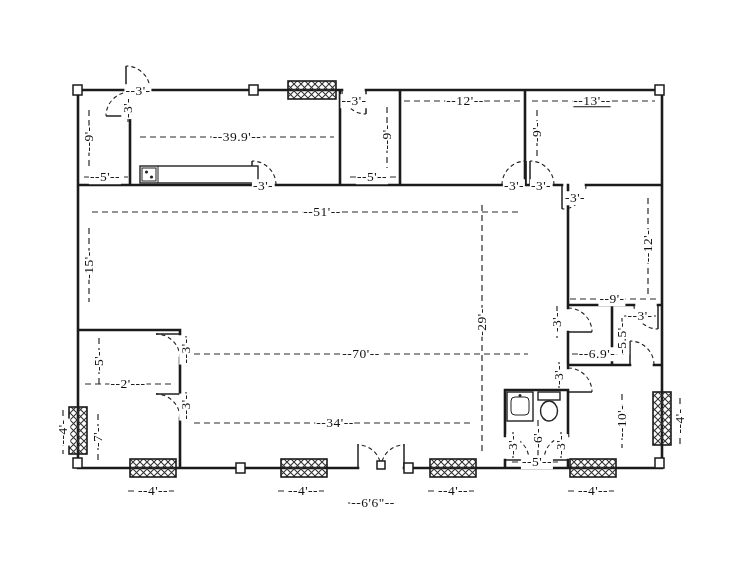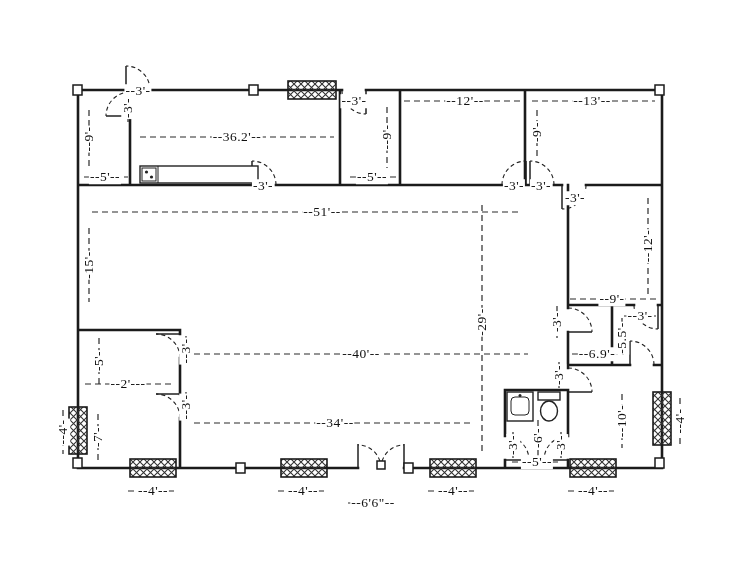--- a/index.html
+++ b/index.html
@@ -129,41 +129,41 @@
         <ellipse cx="549" cy="411" rx="8.5" ry="10" fill="#ffffff" stroke="#222222" stroke-width="1.4"></ellipse>
       </g>
     </g>
   </svg>
 
   <div class="labels-layer">
       <span class="dim-label" style="left: 138px; top: 91px;">--3'-</span>
       <span class="dim-label rot" style="left: 128px; top: 108px;">-3'-</span>
       <span class="dim-label rot" style="left: 89px; top: 139px;">--9'-</span>
       <span class="dim-label" style="left: 105px; top: 177px;">--5'--</span>
-      <span class="dim-label" style="left: 237px; top: 137px;">--36.2'--</span>
+      <span class="dim-label" style="left: 237px; top: 137px;">--39.9'--</span>
       <span class="dim-label" style="left: 263px; top: 186px;">-3'-</span>
       <span class="dim-label" style="left: 354px; top: 101px;">--3'-</span>
       <span class="dim-label rot" style="left: 387px; top: 137px;">--9'-</span>
       <span class="dim-label" style="left: 372px; top: 177px;">--5'--</span>
       <span class="dim-label" style="left: 465px; top: 101px;">--12'--</span>
-      <span class="dim-label" style="left: 592px; top: 101px;">--13'--</span>
+      <span class="dim-label" style="left: 592px; top: 101px; text-decoration: underline;">--13'--</span>
       <span class="dim-label rot" style="left: 537px; top: 132px;">-9'-</span>
       <span class="dim-label" style="left: 514px; top: 186px;">-3'-</span>
       <span class="dim-label" style="left: 541px; top: 186px;">-3'-</span>
       <span class="dim-label" style="left: 575px; top: 198px;">-3'-</span>
       <span class="dim-label" style="left: 306px; top: 212px; margin-left: 16px;">--51'--</span>
       <span class="dim-label rot" style="left: 648px; top: 246px;">--12'-</span>
       <span class="dim-label rot" style="left: 89px; top: 265px;">-15'-</span>
       <span class="dim-label" style="left: 612px; top: 299px;">--9'-</span>
       <span class="dim-label rot" style="left: 557px; top: 322px;">-3'-</span>
       <span class="dim-label" style="left: 640px; top: 316px;">--3'-</span>
       <span class="dim-label rot" style="left: 622px; top: 338px;">-5.5'-</span>
       <span class="dim-label" style="left: 597px; top: 354px;">--6.9'-</span>
       <span class="dim-label rot" style="left: 186px; top: 351px;">--3'-</span>
-      <span class="dim-label" style="left: 361px; top: 354px;">--40'--</span>
+      <span class="dim-label" style="left: 361px; top: 354px;">--70'--</span>
       <span class="dim-label rot" style="left: 99px; top: 361px;">-5'-</span>
       <span class="dim-label" style="left: 128px; top: 384px;">--2'---</span>
       <span class="dim-label rot" style="left: 559px; top: 375px;">-3'-</span>
       <span class="dim-label rot" style="left: 186px; top: 407px;">--3'-</span>
       <span class="dim-label" style="left: 335px; top: 423px;">--34'--</span>
       <span class="dim-label rot" style="left: 482px; top: 322px;">-29'-</span>
       <span class="dim-label rot" style="left: 63px; top: 432px;">--4'-</span>
       <span class="dim-label rot" style="left: 98px; top: 437px;">-7'-</span>
       <span class="dim-label rot" style="left: 538px; top: 438px;">-6'-</span>
       <span class="dim-label rot" style="left: 513px; top: 445px;">-3'-</span>

